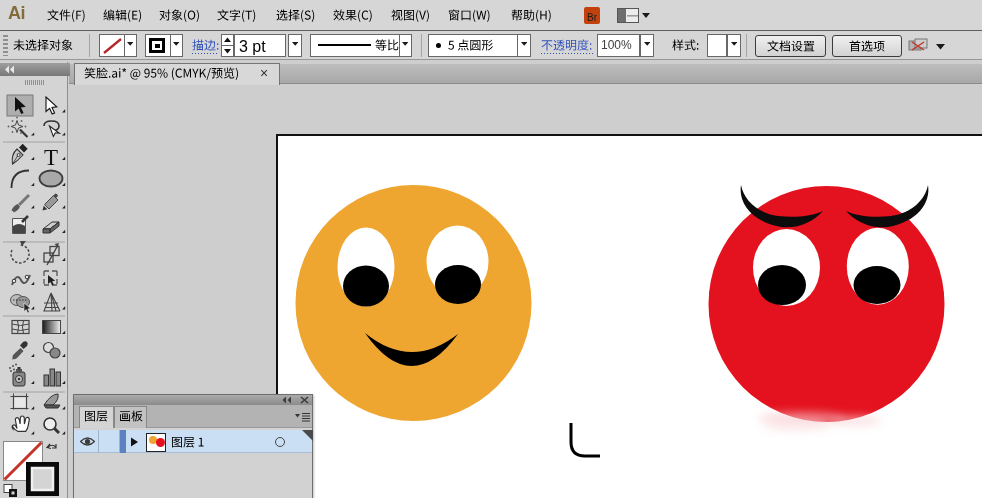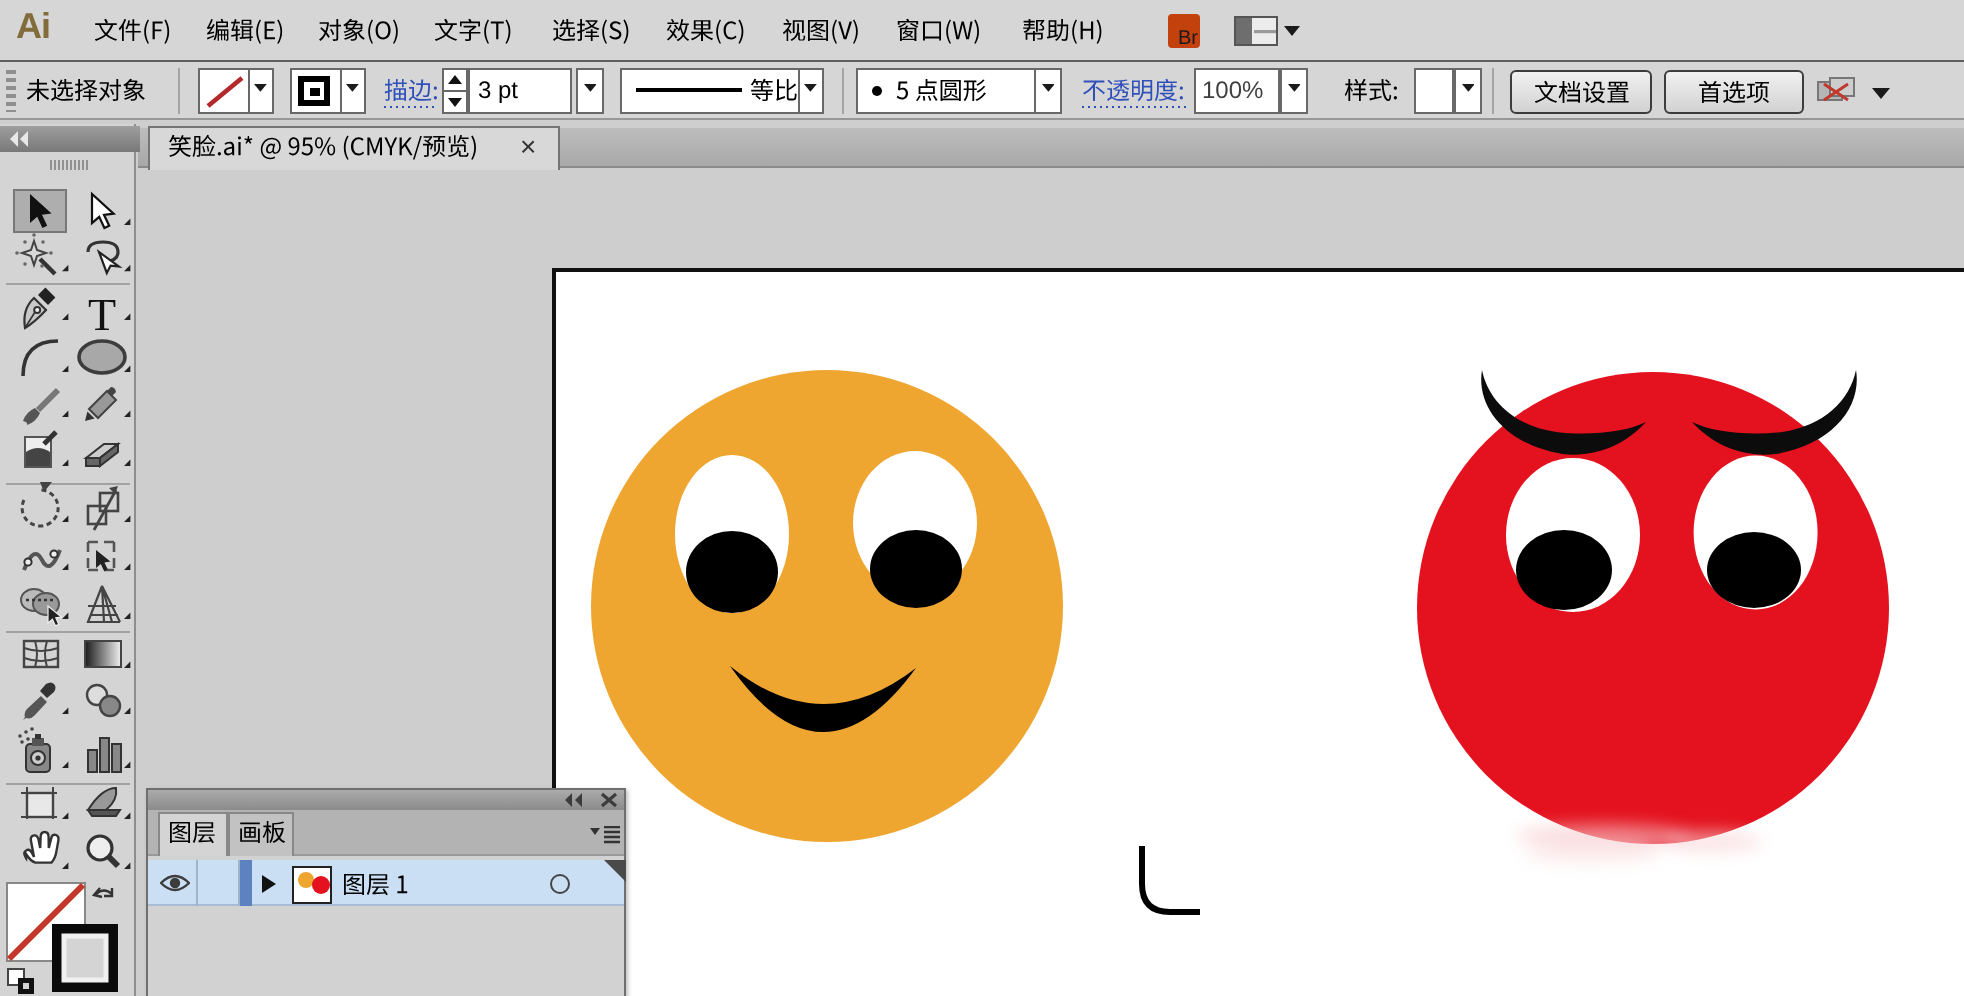--- a/index.html
+++ b/index.html
@@ -28,21 +28,21 @@
   </svg>
 <svg style="position:absolute;left:390.5px;top:9px" width="41.0" height="15" viewBox="0 0 41.0 15">
     <path d="M5.4 1.1V7.5H6.3V1.9H10.0V7.5H10.9V1.1ZM1.8 0.9C2.3 1.4 2.7 2.0 3.0 2.5L3.7 2.0C3.5 1.6 3.0 1.0 2.5 0.5ZM7.6 2.8V5.1C7.6 7.0 7.3 9.3 4.2 10.9C4.4 11.0 4.7 11.3 4.8 11.5C6.6 10.6 7.6 9.3 8.1 8.0V10.3C8.1 11.1 8.4 11.3 9.2 11.3H10.3C11.3 11.3 11.5 10.8 11.6 9.0C11.4 8.9 11.1 8.8 10.8 8.6C10.8 10.3 10.7 10.7 10.3 10.7H9.3C9.0 10.7 8.9 10.6 8.9 10.2V7.2H8.3C8.5 6.5 8.5 5.8 8.5 5.1V2.8ZM0.8 2.5V3.4H3.7C3.0 4.9 1.7 6.4 0.5 7.2C0.6 7.4 0.8 7.9 0.9 8.1C1.4 7.8 1.8 7.3 2.3 6.8V11.5H3.1V6.3C3.6 6.9 4.1 7.6 4.3 7.9L4.9 7.2C4.7 6.9 3.8 6.0 3.4 5.5C3.9 4.7 4.4 3.8 4.8 2.8L4.3 2.5L4.1 2.5Z M16.5 7.2C17.5 7.4 18.7 7.8 19.4 8.2L19.7 7.6C19.1 7.2 17.8 6.9 16.9 6.7ZM15.3 8.7C17.0 8.9 19.0 9.4 20.2 9.8L20.6 9.2C19.4 8.8 17.3 8.3 15.7 8.1ZM13.0 1.0V11.5H13.9V11.0H22.1V11.5H23.0V1.0ZM13.9 10.2V1.8H22.1V10.2ZM17.0 2.1C16.4 3.0 15.3 4.0 14.3 4.6C14.5 4.7 14.8 5.0 14.9 5.1C15.3 4.9 15.7 4.6 16.0 4.3C16.4 4.7 16.8 5.0 17.3 5.4C16.3 5.8 15.2 6.2 14.1 6.4C14.2 6.6 14.4 6.9 14.5 7.1C15.7 6.9 17.0 6.4 18.1 5.8C19.1 6.3 20.2 6.8 21.4 7.0C21.5 6.8 21.7 6.5 21.9 6.3C20.8 6.1 19.8 5.8 18.8 5.4C19.7 4.8 20.5 4.1 21.0 3.3L20.5 3.0L20.3 3.0H17.2C17.4 2.8 17.6 2.6 17.7 2.3ZM16.5 3.8 16.6 3.7H19.7C19.3 4.2 18.7 4.6 18.1 5.0C17.5 4.6 16.9 4.2 16.5 3.8Z M26.9 12.9 27.5 12.6C26.5 10.9 26.0 8.9 26.0 6.8C26.0 4.8 26.5 2.8 27.5 1.1L26.9 0.7C25.8 2.5 25.1 4.5 25.1 6.8C25.1 9.2 25.8 11.1 26.9 12.9Z M30.9 10.6H32.2L35.0 1.8H33.8L32.4 6.5C32.1 7.6 31.9 8.4 31.6 9.4H31.5C31.2 8.4 31.0 7.6 30.7 6.5L29.2 1.8H28.1Z M36.1 12.9C37.2 11.1 37.9 9.2 37.9 6.8C37.9 4.5 37.2 2.5 36.1 0.7L35.5 1.1C36.5 2.8 37.0 4.8 37.0 6.8C37.0 8.9 36.5 10.9 35.5 12.6Z" fill="#000000"></path>
   </svg>
 <svg style="position:absolute;left:447.8px;top:9px" width="44.6" height="15" viewBox="0 0 44.6 15">
     <path d="M4.5 2.5C3.5 3.2 2.2 3.8 1.0 4.2L1.5 4.8C2.8 4.5 4.1 3.7 5.1 2.9ZM6.9 3.0C8.1 3.5 9.7 4.4 10.5 4.9L11.1 4.3C10.2 3.8 8.7 3.0 7.5 2.5ZM5.2 3.7C5.0 4.0 4.7 4.5 4.4 4.9H2.0V11.5H2.9V11.0H9.2V11.5H10.2V4.9H5.4C5.6 4.6 5.9 4.2 6.1 3.9ZM2.9 10.4V5.6H9.2V10.4ZM4.4 7.9C4.9 8.1 5.4 8.4 5.9 8.6C5.1 9.1 4.2 9.4 3.3 9.6C3.5 9.7 3.6 10.0 3.7 10.2C4.7 9.9 5.7 9.5 6.6 9.0C7.2 9.3 7.7 9.7 8.1 9.9L8.6 9.4C8.2 9.2 7.7 8.8 7.1 8.5C7.7 8.1 8.1 7.5 8.5 6.7L8.0 6.5L7.8 6.5H5.1C5.2 6.3 5.4 6.1 5.4 5.9L4.7 5.8C4.5 6.4 4.0 7.1 3.3 7.6C3.5 7.7 3.7 7.9 3.8 8.1C4.2 7.8 4.5 7.5 4.7 7.1H7.5C7.2 7.5 6.9 7.9 6.5 8.2C5.9 7.9 5.4 7.7 4.8 7.5ZM5.1 0.6C5.3 0.9 5.4 1.2 5.5 1.5H0.9V3.4H1.8V2.2H10.1V3.3H11.1V1.5H6.6C6.5 1.2 6.2 0.7 6.0 0.4Z M13.5 1.7V11.2H14.5V10.2H21.6V11.2H22.5V1.7ZM14.5 9.3V2.6H21.6V9.3Z M26.9 12.9 27.5 12.6C26.5 10.9 26.0 8.9 26.0 6.8C26.0 4.8 26.5 2.8 27.5 1.1L26.9 0.7C25.8 2.5 25.1 4.5 25.1 6.8C25.1 9.2 25.8 11.1 26.9 12.9Z M30.2 10.6H31.5L32.9 5.3C33.0 4.6 33.2 3.9 33.3 3.3H33.3C33.5 3.9 33.6 4.6 33.8 5.3L35.1 10.6H36.5L38.3 1.8H37.2L36.3 6.6C36.1 7.5 35.9 8.4 35.8 9.4H35.7C35.5 8.4 35.3 7.5 35.1 6.6L33.9 1.8H32.8L31.6 6.6C31.4 7.5 31.2 8.4 31.0 9.4H31.0C30.8 8.4 30.6 7.5 30.4 6.6L29.5 1.8H28.4Z M39.8 12.9C40.9 11.1 41.5 9.2 41.5 6.8C41.5 4.5 40.9 2.5 39.8 0.7L39.1 1.1C40.1 2.8 40.6 4.8 40.6 6.8C40.6 8.9 40.1 10.9 39.1 12.6Z" fill="#000000"></path>
   </svg>
 <svg style="position:absolute;left:511.3px;top:9px" width="42.8" height="15" viewBox="0 0 42.8 15">
     <path d="M3.3 0.5V1.4H0.8V2.2H3.3V3.0H1.0V3.7H3.3V4.0C3.3 4.2 3.3 4.4 3.2 4.7H0.6V5.4H2.8C2.5 6.0 1.8 6.5 0.8 6.8C1.0 7.0 1.3 7.3 1.5 7.5C2.8 7.0 3.5 6.2 3.9 5.4H6.5V4.7H4.1C4.2 4.4 4.2 4.2 4.2 4.0V3.7H6.2V3.0H4.2V2.2H6.4V1.4H4.2V0.5ZM7.0 1.0V6.9H7.9V1.8H9.9C9.6 2.3 9.2 2.9 8.8 3.4C9.9 4.0 10.3 4.5 10.3 5.0C10.3 5.2 10.2 5.4 10.0 5.5C9.8 5.5 9.6 5.6 9.5 5.6C9.1 5.6 8.7 5.6 8.2 5.5C8.3 5.7 8.4 6.1 8.4 6.3C8.9 6.3 9.4 6.3 9.8 6.3C10.1 6.3 10.4 6.2 10.6 6.1C11.0 5.9 11.2 5.6 11.1 5.0C11.1 4.5 10.8 3.9 9.8 3.3C10.3 2.7 10.8 1.9 11.3 1.3L10.6 0.9L10.5 1.0ZM1.8 7.4V10.9H2.7V8.2H5.5V11.5H6.4V8.2H9.5V9.9C9.5 10.0 9.4 10.1 9.2 10.1C9.0 10.1 8.3 10.1 7.5 10.1C7.7 10.3 7.8 10.6 7.9 10.8C8.9 10.8 9.5 10.8 9.9 10.7C10.3 10.6 10.4 10.3 10.4 9.9V7.4H6.4V6.5H5.5V7.4Z M19.6 0.5C19.6 1.4 19.6 2.3 19.6 3.2H17.6V4.1H19.5C19.4 7.0 18.8 9.4 16.5 10.9C16.7 11.0 17.0 11.3 17.1 11.5C19.6 9.9 20.2 7.2 20.4 4.1H22.3C22.2 8.4 22.0 10.1 21.7 10.4C21.6 10.6 21.5 10.6 21.3 10.6C21.0 10.6 20.4 10.6 19.7 10.5C19.9 10.8 20.0 11.2 20.0 11.4C20.6 11.4 21.3 11.5 21.6 11.4C22.0 11.4 22.3 11.3 22.5 11.0C22.9 10.4 23.0 8.7 23.1 3.6C23.1 3.5 23.1 3.2 23.1 3.2H20.4C20.5 2.3 20.5 1.4 20.5 0.5ZM12.4 9.4 12.6 10.3C14.0 10.0 16.0 9.5 17.9 9.1L17.9 8.3L17.2 8.4V1.1H13.3V9.3ZM14.1 9.1V7.0H16.3V8.6ZM14.1 4.5H16.3V6.2H14.1ZM14.1 3.6V1.9H16.3V3.6Z M26.9 12.9 27.5 12.6C26.5 10.9 26.0 8.9 26.0 6.8C26.0 4.8 26.5 2.8 27.5 1.1L26.9 0.7C25.8 2.5 25.1 4.5 25.1 6.8C25.1 9.2 25.8 11.1 26.9 12.9Z M29.3 10.6H30.4V6.4H34.5V10.6H35.6V1.8H34.5V5.4H30.4V1.8H29.3Z M38.0 12.9C39.1 11.1 39.7 9.2 39.7 6.8C39.7 4.5 39.1 2.5 38.0 0.7L37.3 1.1C38.3 2.8 38.8 4.8 38.8 6.8C38.8 8.9 38.3 10.9 37.3 12.6Z" fill="#000000"></path>
   </svg>
-<div class="abs" style="left:584px;top:7px;width:16px;height:17px;background:#c2410c;border:5px solid #c2410c;border-radius:2px;font-size:10px;color:#1a1a1a;text-align:center;line-height:15px">Br</div>
+<div class="abs" style="left:584px;top:7px;width:16px;height:17px;background:#c2410c;border:3px solid #c2410c;border-radius:2px;font-size:10px;color:#1a1a1a;text-align:center;line-height:15px">Br</div>
 <svg class="abs" style="left:617px;top:8px" width="34" height="16" viewBox="0 0 34 16">
 <rect x="0.5" y="0.5" width="21" height="14" fill="#ececec" stroke="#555"></rect>
 <rect x="1" y="1" width="8" height="13" fill="#6e6e6e"></rect>
 <rect x="10" y="7" width="11" height="1.6" fill="#9a9a9a"></rect>
 <path d="M25 5 L33 5 L29 10 Z" fill="#1a1a1a"></path>
   </svg>
 <div class="abs" style="left:0;top:31px;width:982px;height:29px;background:#d6d6d6;border-bottom:1px solid #979797"></div>
 <div class="abs" style="left:3px;top:35px;width:5px;height:21px;background:repeating-linear-gradient(to bottom,#8f8f8f 0,#8f8f8f 2px,#d6d6d6 2px,#d6d6d6 4px)"></div>
 <svg style="position:absolute;left:13px;top:39px" width="62.0" height="15" viewBox="0 0 62.0 15">
     <path d="M5.5 0.5V2.4H1.6V3.3H5.5V5.4H0.7V6.3H5.0C3.9 7.8 2.1 9.3 0.4 10.1C0.6 10.3 0.9 10.6 1.1 10.8C2.7 10.0 4.3 8.6 5.5 7.0V11.5H6.5V7.0C7.6 8.6 9.3 10.1 10.9 10.9C11.1 10.6 11.4 10.3 11.6 10.1C9.9 9.3 8.1 7.8 7.0 6.3H11.3V5.4H6.5V3.3H10.5V2.4H6.5V0.5Z M12.7 1.4C13.4 2.0 14.2 2.8 14.6 3.4L15.3 2.8C15.0 2.3 14.1 1.4 13.4 0.9ZM17.4 0.8C17.1 1.9 16.6 3.0 15.9 3.7C16.1 3.8 16.5 4.0 16.7 4.2C17.0 3.8 17.2 3.4 17.5 2.9H19.2V4.7H15.8V5.5H18.0C17.8 7.1 17.3 8.2 15.5 8.8C15.7 9.0 16.0 9.3 16.1 9.6C18.1 8.8 18.7 7.4 18.9 5.5H20.1V8.3C20.1 9.2 20.4 9.4 21.3 9.4C21.4 9.4 22.2 9.4 22.4 9.4C23.2 9.4 23.4 9.1 23.5 7.5C23.3 7.5 22.9 7.3 22.7 7.2C22.7 8.4 22.6 8.6 22.3 8.6C22.2 8.6 21.5 8.6 21.4 8.6C21.1 8.6 21.0 8.6 21.0 8.3V5.5H23.4V4.7H20.1V2.9H22.9V2.1H20.1V0.5H19.2V2.1H17.8C18.0 1.8 18.1 1.4 18.2 1.0ZM15.0 5.1H12.7V5.9H14.1V9.6C13.6 9.8 13.1 10.2 12.5 10.7L13.1 11.5C13.8 10.8 14.5 10.2 14.9 10.2C15.2 10.2 15.6 10.5 16.0 10.8C16.8 11.3 17.8 11.4 19.2 11.4C20.4 11.4 22.4 11.3 23.3 11.3C23.4 11.0 23.5 10.5 23.6 10.3C22.4 10.4 20.6 10.5 19.2 10.5C17.9 10.5 16.9 10.5 16.2 10.0C15.6 9.7 15.3 9.4 15.0 9.4Z M26.1 0.5V2.9H24.6V3.7H26.1V6.3C25.5 6.5 24.9 6.6 24.4 6.8L24.7 7.7L26.1 7.2V10.4C26.1 10.6 26.1 10.6 25.9 10.6C25.8 10.6 25.3 10.6 24.8 10.6C24.9 10.9 25.0 11.2 25.1 11.5C25.8 11.5 26.3 11.5 26.6 11.3C26.9 11.2 27.0 10.9 27.0 10.4V6.9L28.4 6.4L28.3 5.6L27.0 6.0V3.7H28.4V2.9H27.0V0.5ZM33.6 1.9C33.2 2.6 32.6 3.1 31.9 3.6C31.3 3.1 30.8 2.6 30.4 1.9ZM28.8 1.1V1.9H29.5C30.0 2.7 30.6 3.4 31.2 4.0C30.3 4.6 29.3 5.0 28.2 5.3C28.4 5.4 28.6 5.8 28.7 6.0C29.8 5.7 30.9 5.2 31.9 4.6C32.9 5.2 33.9 5.7 35.1 6.0C35.3 5.8 35.5 5.4 35.7 5.3C34.6 5.0 33.5 4.6 32.6 4.1C33.6 3.3 34.4 2.4 34.9 1.4L34.4 1.1L34.2 1.1ZM31.4 5.6V6.7H29.0V7.5H31.4V8.7H28.4V9.5H31.4V11.5H32.3V9.5H35.5V8.7H32.3V7.5H34.6V6.7H32.3V5.6Z M42.0 5.8C42.6 6.7 43.1 7.8 43.3 8.5L44.1 8.1C43.9 7.4 43.3 6.3 42.8 5.5ZM37.1 5.1C37.8 5.8 38.6 6.6 39.3 7.4C38.6 8.9 37.6 10.1 36.5 10.8C36.8 10.9 37.0 11.3 37.2 11.5C38.3 10.7 39.2 9.6 39.9 8.1C40.5 8.8 40.9 9.4 41.2 10.0L41.9 9.3C41.6 8.7 41.0 7.9 40.4 7.2C40.9 5.8 41.3 4.2 41.5 2.2L40.9 2.1L40.8 2.1H36.8V2.9H40.5C40.4 4.2 40.1 5.4 39.7 6.4C39.0 5.8 38.4 5.1 37.7 4.6ZM45.2 0.5V3.4H41.8V4.2H45.2V10.3C45.2 10.5 45.1 10.6 44.9 10.6C44.7 10.6 44.0 10.6 43.3 10.6C43.4 10.8 43.5 11.3 43.6 11.5C44.6 11.5 45.2 11.5 45.6 11.3C45.9 11.2 46.1 10.9 46.1 10.3V4.2H47.5V3.4H46.1V0.5Z M52.1 0.4C51.4 1.4 50.2 2.6 48.6 3.5C48.8 3.6 49.1 3.9 49.2 4.1C49.5 4.0 49.7 3.8 49.9 3.7V5.6H51.9C51.0 6.2 50.0 6.6 48.8 6.8C48.9 7.0 49.2 7.3 49.2 7.5C50.4 7.2 51.5 6.7 52.5 6.1C52.8 6.3 53.1 6.5 53.3 6.7C52.3 7.5 50.6 8.1 49.2 8.4C49.3 8.6 49.6 8.9 49.7 9.1C51.0 8.7 52.7 8.0 53.7 7.2C53.9 7.4 54.1 7.6 54.2 7.8C53.0 8.8 50.8 9.8 49.0 10.2C49.2 10.4 49.4 10.7 49.5 10.9C51.2 10.4 53.2 9.5 54.6 8.5C54.9 9.3 54.7 10.1 54.2 10.4C54.0 10.6 53.7 10.6 53.4 10.6C53.1 10.6 52.7 10.6 52.3 10.5C52.4 10.8 52.5 11.1 52.5 11.4C52.9 11.4 53.3 11.4 53.6 11.4C54.1 11.4 54.4 11.3 54.8 11.0C55.6 10.5 55.8 9.3 55.3 8.0L55.9 7.7C56.4 8.8 57.4 10.2 58.8 10.9C59.0 10.7 59.2 10.3 59.4 10.1C58.1 9.6 57.1 8.4 56.6 7.3C57.2 7.0 57.8 6.7 58.3 6.3L57.6 5.8C56.9 6.3 55.8 7.0 54.9 7.4C54.5 6.8 53.9 6.2 53.1 5.7L53.2 5.6H58.2V2.9H55.0C55.3 2.5 55.7 2.1 55.9 1.6L55.3 1.2L55.2 1.3H52.5C52.7 1.1 52.9 0.8 53.0 0.6ZM51.9 2.0H54.6C54.4 2.3 54.2 2.7 53.9 2.9H50.9C51.3 2.6 51.6 2.3 51.9 2.0ZM50.8 3.6H53.9C53.7 4.1 53.3 4.5 52.9 4.9H50.8ZM54.8 3.6H57.3V4.9H53.9C54.3 4.5 54.5 4.1 54.8 3.6Z" fill="#000000"></path>
@@ -68,21 +68,21 @@
     <path d="M9.0 0.5V2.2H6.8V0.5H6.0V2.2H4.3V3.0H6.0V4.6H6.8V3.0H9.0V4.6H9.8V3.0H11.4V2.2H9.8V0.5ZM5.7 8.4H7.5V10.1H5.7ZM5.7 7.6V5.9H7.5V7.6ZM10.1 8.4V10.1H8.3V8.4ZM10.1 7.6H8.3V5.9H10.1ZM4.8 5.1V11.5H5.7V10.9H10.1V11.4H11.0V5.1ZM2.0 0.5V2.9H0.5V3.7H2.0V6.4C1.3 6.6 0.8 6.7 0.3 6.9L0.6 7.7L2.0 7.3V10.4C2.0 10.6 1.9 10.6 1.8 10.6C1.6 10.6 1.1 10.6 0.6 10.6C0.7 10.8 0.8 11.2 0.9 11.4C1.6 11.4 2.1 11.4 2.4 11.3C2.7 11.1 2.8 10.9 2.8 10.4V7.0L4.1 6.6L4.0 5.7L2.8 6.1V3.7H4.1V2.9H2.8V0.5Z M13.0 1.2C13.6 1.8 14.4 2.7 14.8 3.2L15.6 2.6C15.2 2.1 14.3 1.3 13.7 0.7ZM18.6 0.7C18.6 1.3 18.6 2.0 18.6 2.6H16.1V3.5H18.5C18.3 5.8 17.7 7.7 15.8 8.9C16.0 9.0 16.3 9.3 16.4 9.5C18.5 8.2 19.2 6.1 19.5 3.5H22.1C22.0 6.9 21.8 8.2 21.5 8.5C21.4 8.6 21.2 8.7 21.0 8.7C20.7 8.7 20.1 8.7 19.4 8.6C19.5 8.9 19.6 9.2 19.7 9.5C20.3 9.5 21.0 9.6 21.4 9.5C21.8 9.5 22.0 9.4 22.3 9.1C22.7 8.6 22.9 7.1 23.0 3.1C23.1 2.9 23.1 2.6 23.1 2.6H19.5C19.5 2.0 19.6 1.3 19.6 0.7ZM15.0 4.5H12.5V5.4H14.1V9.2C13.5 9.4 12.9 9.9 12.3 10.7L13.0 11.5C13.5 10.7 14.1 9.9 14.5 9.9C14.8 9.9 15.2 10.4 15.7 10.7C16.5 11.3 17.6 11.4 19.1 11.4C20.3 11.4 22.5 11.3 23.4 11.3C23.4 11.0 23.6 10.5 23.7 10.2C22.5 10.4 20.6 10.5 19.2 10.5C17.7 10.5 16.7 10.4 15.9 9.9C15.5 9.6 15.2 9.4 15.0 9.2Z M25.7 5.9C26.1 5.9 26.5 5.5 26.5 5.0C26.5 4.5 26.1 4.2 25.7 4.2C25.2 4.2 24.9 4.5 24.9 5.0C24.9 5.5 25.2 5.9 25.7 5.9ZM25.7 10.7C26.1 10.7 26.5 10.4 26.5 9.9C26.5 9.4 26.1 9.0 25.7 9.0C25.2 9.0 24.9 9.4 24.9 9.9C24.9 10.4 25.2 10.7 25.7 10.7Z" fill="#2f50bb"></path>
   </svg>
 <div class="abs" style="left:192px;top:53px;width:26px;height:1px;background:repeating-linear-gradient(to right,#2f50bb 0,#2f50bb 1px,transparent 1px,transparent 3px)"></div>
 <div class="abs" style="left:221px;top:34px;width:13px;height:12px;background:#fff;border:1px solid #686868;"></div>
 <div class="abs" style="left:221px;top:45px;width:13px;height:12px;background:#fff;border:1px solid #686868;"></div>
 <svg class="abs" style="left:224px;top:37px" width="8" height="18" viewBox="0 0 8 18">
     <path d="M0 5 L7 5 L3.5 0.5 Z" fill="#111"></path>
     <path d="M0 12 L7 12 L3.5 16.5 Z" fill="#111"></path>
   </svg>
 <div class="abs" style="left:234px;top:34px;width:52px;height:23px;background:#fff;border:1px solid #686868;"></div>
-<div class="abs" style="left:239px;top:38px;font-size:12px;color:#000">3 pt</div>
+<div class="abs" style="left:239px;top:38px;font-size:16px;color:#000">3 pt</div>
 <div class="abs" style="left:288px;top:34px;width:14px;height:23px;background:#fff;border:1px solid #686868;"></div>
 <svg class="abs" style="left:291.8px;top:41.86666666666667px" width="6.4" height="6.4" viewBox="0 0 6.4 6.4">
     <path d="M0 0 L6.4 0 L3.2 3.84 Z" fill="#1a1a1a"></path>
   </svg>
 <div class="abs" style="left:310px;top:34px;width:102px;height:23px;background:#fff;border:1px solid #686868;"></div>
 <div class="abs" style="left:318px;top:44px;width:53px;height:2px;background:#000"></div>
 <svg style="position:absolute;left:375px;top:39px" width="26.0" height="15" viewBox="0 0 26.0 15">
     <path d="M6.9 0.4C6.6 1.4 5.9 2.4 5.2 3.0L5.5 3.2V4.1H1.8V4.8H5.5V5.9H0.6V6.7H8.0V7.7H1.0V8.5H8.0V10.4C8.0 10.6 7.9 10.7 7.7 10.7C7.5 10.7 6.8 10.7 6.0 10.7C6.1 10.9 6.3 11.3 6.3 11.5C7.3 11.5 8.0 11.5 8.4 11.4C8.8 11.2 8.9 11.0 8.9 10.5V8.5H11.1V7.7H8.9V6.7H11.5V5.9H6.4V4.8H10.3V4.1H6.4V3.2H6.3C6.5 2.9 6.8 2.6 7.0 2.3H7.8C8.2 2.7 8.5 3.3 8.7 3.7L9.4 3.3C9.3 3.0 9.1 2.6 8.8 2.3H11.3V1.5H7.4C7.6 1.2 7.7 0.9 7.8 0.6ZM2.7 9.0C3.5 9.6 4.3 10.3 4.7 10.9L5.4 10.3C5.0 9.8 4.1 9.0 3.3 8.5ZM2.2 0.4C1.8 1.5 1.2 2.5 0.4 3.2C0.6 3.3 1.0 3.6 1.2 3.7C1.5 3.3 1.9 2.8 2.3 2.3H2.8C3.0 2.7 3.2 3.3 3.3 3.6L4.1 3.3C4.0 3.0 3.9 2.6 3.7 2.3H5.9V1.5H2.7C2.8 1.2 3.0 0.9 3.1 0.6Z M13.5 11.4C13.8 11.2 14.2 11.0 17.5 10.0C17.5 9.7 17.4 9.3 17.4 9.0L14.5 10.0V5.1H17.5V4.2H14.5V0.6H13.5V9.7C13.5 10.2 13.3 10.5 13.1 10.6C13.2 10.8 13.4 11.2 13.5 11.4ZM18.4 0.5V9.5C18.4 10.8 18.7 11.2 19.9 11.2C20.1 11.2 21.5 11.2 21.7 11.2C23.0 11.2 23.2 10.4 23.3 8.0C23.1 7.9 22.7 7.7 22.4 7.6C22.4 9.8 22.3 10.3 21.7 10.3C21.4 10.3 20.2 10.3 20.0 10.3C19.4 10.3 19.3 10.2 19.3 9.5V6.0C20.7 5.3 22.1 4.4 23.1 3.5L22.4 2.7C21.6 3.4 20.5 4.4 19.3 5.1V0.5Z" fill="#000000"></path>
   </svg>
 <div class="abs" style="left:399px;top:34px;width:1px;height:23px;background:#686868"></div>

